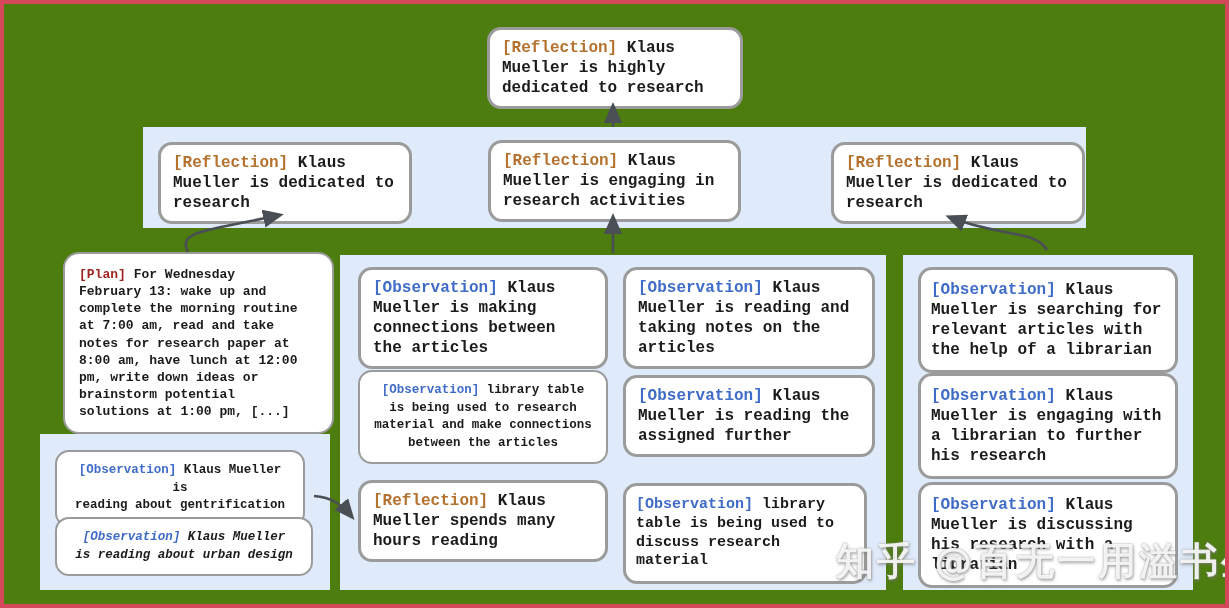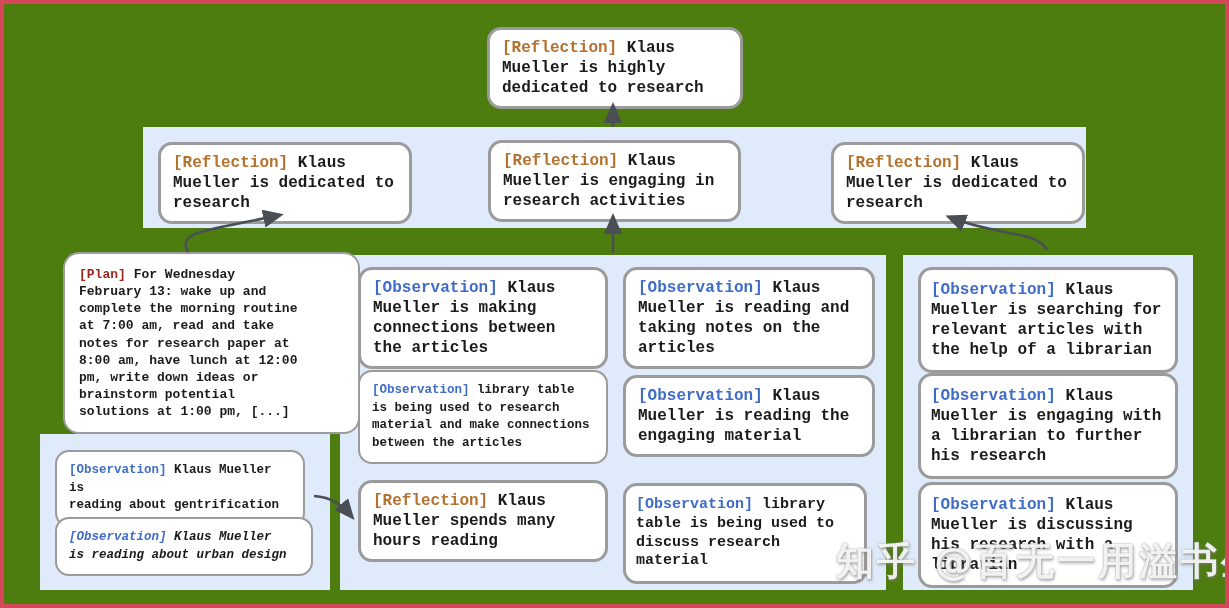--- a/index.html
+++ b/index.html
@@ -9,21 +9,21 @@
     font-weight:bold;color:#1b1b1b;overflow:hidden;
   }
   .frame{position:absolute;inset:0;border:4px solid #d5485a;pointer-events:none;z-index:50;}
   .band{position:absolute;background:#dfeafa;}
   .node{
     position:absolute;background:#ffffff;border:3px solid #9b9b9b;border-radius:14px;
     padding:8px 12px;box-sizing:border-box;font-size:16px;line-height:1.25;z-index:5;
   }
   .node .body{white-space:pre-line;}
   .node.plan{border-radius:16px;border-width:2.5px;font-size:13px;line-height:1.32;padding:12px 14px;}
-  .node.small{font-size:12.5px;line-height:1.4;border-width:2.5px;padding:10px 12px;}
+  .node.small{font-size:12.5px;line-height:1.4;border-width:2.5px;padding:10px 12px;text-align:center;}
   .node.fs15{font-size:15px;padding:10px;}
   .node.rcol{padding:10px;}
   .tag-r{color:#b5722e;}
   .tag-o{color:#3f6cc8;}
   .tag-p{color:#9e2420;}
   #arrows{position:absolute;left:0;top:0;width:1229px;height:608px;z-index:10;pointer-events:none;}
   #watermark{
     position:absolute;left:836px;top:536px;z-index:40;
     font-family:"DejaVu Sans","Liberation Sans",sans-serif;font-weight:bold;
     font-size:38px;letter-spacing:3px;color:rgba(255,255,255,0.88);
@@ -60,21 +60,21 @@
 Mueller is engaging in
 research activities</span>
   </div>
   <div class="node" style="left:831px;top:142px;width:254px;">
     <span class="tag-r">[Reflection]</span>
     <span class="body">Klaus
 Mueller is dedicated to
 research</span>
   </div>
 
-  <div class="node plan" style="left:63px;top:252px;width:297px;">
+  <div class="node plan" style="left:63px;top:252px;width:271px;">
     <span class="tag-p">[Plan]</span>
     <span class="body">For Wednesday
 February 13: wake up and
 complete the morning routine
 at 7:00 am, read and take
 notes for research paper at
 8:00 am, have lunch at 12:00
 pm, write down ideas or
 brainstorm potential
 solutions at 1:00 pm, [...]</span>
@@ -116,21 +116,21 @@
     <span class="tag-o">[Observation]</span>
     <span class="body">Klaus
 Mueller is reading and
 taking notes on the
 articles</span>
   </div>
   <div class="node" style="left:623px;top:375px;width:252px;">
     <span class="tag-o">[Observation]</span>
     <span class="body">Klaus
 Mueller is reading the
-engaging material</span>
+assigned further</span>
   </div>
   <div class="node fs15" style="left:623px;top:483px;width:244px;">
     <span class="tag-o">[Observation]</span>
     <span class="body">library
 table is being used to
 discuss research material</span>
   </div>
 
   <div class="node rcol" style="left:918px;top:267px;width:260px;">
     <span class="tag-o">[Observation]</span>

